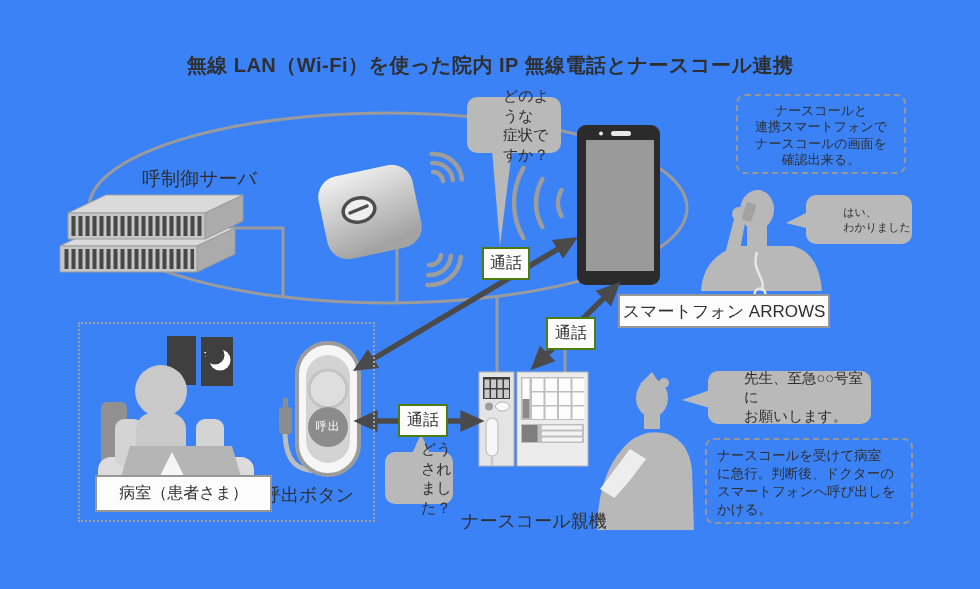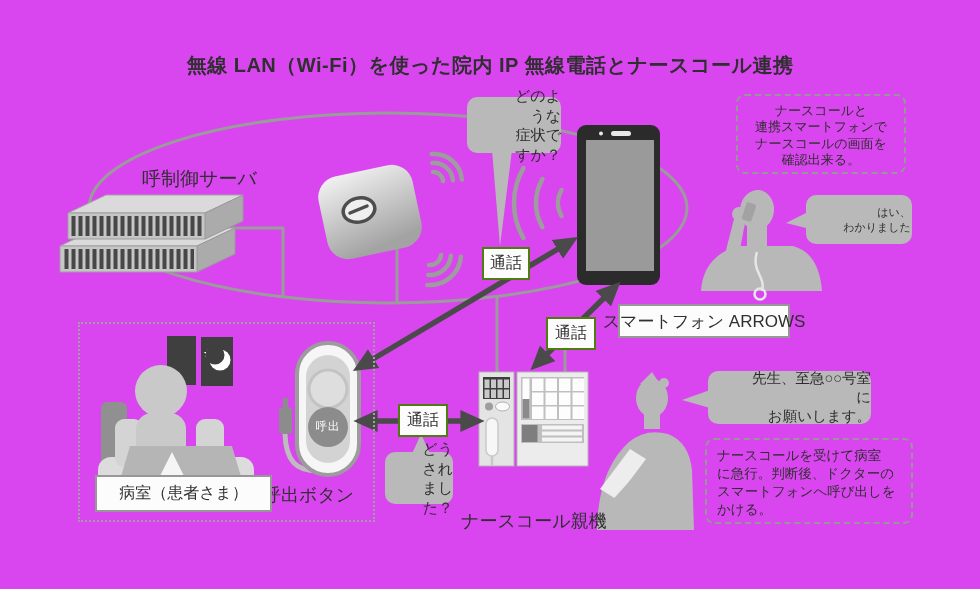--- a/index.html
+++ b/index.html
@@ -1,23 +1,23 @@
 <!DOCTYPE html>
 <html><head>
 <meta charset="utf-8">
 <style>
   html,body{margin:0;padding:0;background:#f5f5f5;font-family:"Liberation Sans",sans-serif;}
-  #stage{position:relative;width:980px;height:589px;background:#d946ef;overflow:hidden;}
+  #stage{position:relative;width:980px;height:589px;background:#3b82f6;overflow:hidden;}
   #diagram-svg{position:absolute;left:0;top:0;}
   .abs{position:absolute;box-sizing:border-box;}
   .title{left:0;top:52px;width:980px;text-align:center;font-size:20px;font-weight:600;color:#2f2f2f;letter-spacing:.5px;}
   .plain-label{color:#2f2f2f;white-space:nowrap;}
   .box-label{background:#fcfcfc;border:2px solid #979797;color:#2f2f2f;display:flex;align-items:center;justify-content:center;white-space:nowrap;}
   .call-box{background:#fcfcfc;border:2px solid #4d7c0f;color:#2f2f2f;font-size:16px;display:flex;align-items:center;justify-content:center;}
-  .bubble{background:#b9b9b9;border-radius:10px;color:#2d2d2d;display:flex;align-items:center;justify-content:center;text-align:right;line-height:1.3;padding-left:36px;}
+  .bubble{background:#b9b9b9;border-radius:10px;color:#2d2d2d;display:flex;align-items:center;justify-content:center;text-align:left;line-height:1.3;padding-left:36px;}
   .note{border:2px dashed #979797;border-radius:9px;color:#2f2f2f;}
   .ml{white-space:pre-line;}
   .btn-key{color:#fff;font-size:11.5px;text-align:center;letter-spacing:1px;}
 </style>
 </head>
 <body>
 
 <div id="stage">
 
 <svg id="diagram-svg" width="980" height="589" viewBox="0 0 980 589">
@@ -195,21 +195,21 @@
 
 <div class="abs" style="left:78px;top:322px;width:297px;height:200px;border:2px dotted #a0a0a0;"></div>
 
 <div class="abs title">無線 LAN（Wi-Fi）を使った院内 IP 無線電話とナースコール連携</div>
 
 <div class="abs plain-label" style="left:131px;top:166px;font-size:19px;padding-left:11px;">呼制御サーバ</div>
 <div class="abs plain-label" style="left:263px;top:483px;font-size:18px;">呼出ボタン</div>
 <div class="abs plain-label" style="left:461px;top:471px;font-size:18px;margin-top:38px;">ナースコール親機</div>
 <div class="abs btn-key" style="left:307px;top:419px;width:42px;">呼出</div>
 
-<div class="abs box-label" style="left:618px;top:304px;width:172px;height:34px;font-size:17px;">スマートフォン ARROWS</div>
+<div class="abs box-label" style="left:618px;top:294px;width:212px;height:34px;font-size:17px;">スマートフォン ARROWS</div>
 <div class="abs box-label" style="left:95px;top:475px;width:177px;height:37px;font-size:16px;">病室（患者さま）</div>
 
 <div class="abs call-box" style="left:482px;top:247px;width:48px;height:33px;">通話</div>
 <div class="abs call-box" style="left:546px;top:317px;width:50px;height:33px;">通話</div>
 <div class="abs call-box" style="left:398px;top:404px;width:50px;height:33px;">通話</div>
 
 <div class="abs bubble ml" style="left:467px;top:97px;width:94px;height:56px;font-size:15px;">どのような
 症状ですか？</div>
 <div class="abs bubble ml" style="left:806px;top:195px;width:106px;height:49px;font-size:11px;">はい、
 わかりました</div>

